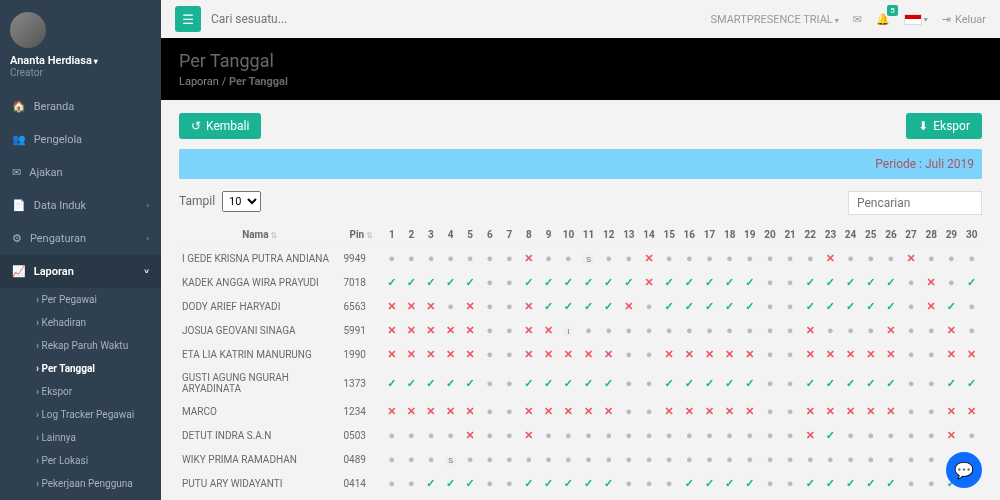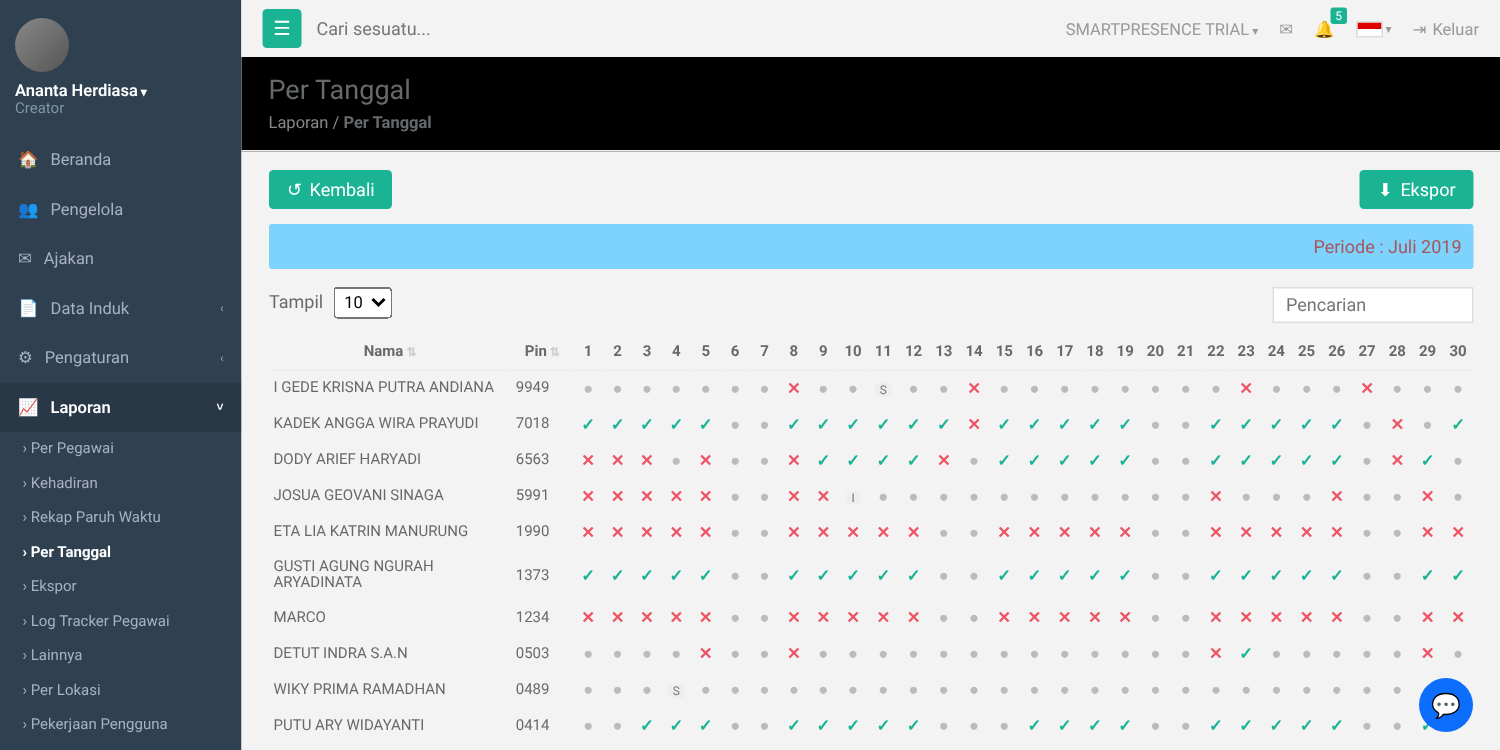--- a/index.html
+++ b/index.html
@@ -6,21 +6,21 @@
 body { background: #f5f5f5; width: 1000px; height: 500px; overflow: hidden; display: flex; }
 .sidebar { width: 161px; background: #2f4050; color: #a7b1c2; font-size: 11px; overflow: hidden; }
 .profile { padding: 12px 10px; }
 .avatar { width: 36px; height: 36px; border-radius: 50%; background: linear-gradient(135deg,#888,#555); margin-bottom: 6px; }
 .profile-name { color: #fff; font-size: 11px; font-weight: 600; }
 .profile-name::after { content: " ▾"; font-size: 8px; }
 .profile-role { color: #8095a8; font-size: 10px; }
 .nav-item { padding: 10px 12px; display: flex; align-items: center; gap: 8px; cursor: pointer; }
 .nav-item .chev { margin-left: auto; font-size: 8px; }
 .nav-item.active { background: #293846; color: #fff; font-weight: 600; }
-.nav-sub { padding: 6px 10px 6px 15px; font-size: 10px; cursor: pointer; }
+.nav-sub { padding: 6px 10px 6px 36px; font-size: 10px; cursor: pointer; }
 .nav-sub.active { color: #fff; font-weight: 700; }
 .main { flex: 1; display: flex; flex-direction: column; background: #f3f3f4; }
 .topbar { height: 38px; background: #f3f3f4; display: flex; align-items: center; padding: 0 14px; gap: 10px; }
 .hamburger { width: 26px; height: 26px; background: #1ab394; border-radius: 3px; display: flex; align-items: center; justify-content: center; color: #fff; font-size: 13px; cursor: pointer; }
 .search-input { border: none; background: transparent; font-size: 12px; color: #c2410c; outline: none; width: 160px; }
 .top-right { margin-left: auto; display: flex; align-items: center; gap: 14px; font-size: 11px; color: #999; }
 .top-right .trial { cursor: pointer; }
 .top-right .trial::after { content: " ▾"; font-size: 8px; }
 .envelope-icon, .bell-icon { color: #999; cursor: pointer; position: relative; }
 .bell-icon .badge { position: absolute; top: -8px; right: -8px; background: #1ab394; color: #fff; font-size: 8px; padding: 1px 3px; border-radius: 2px; }

